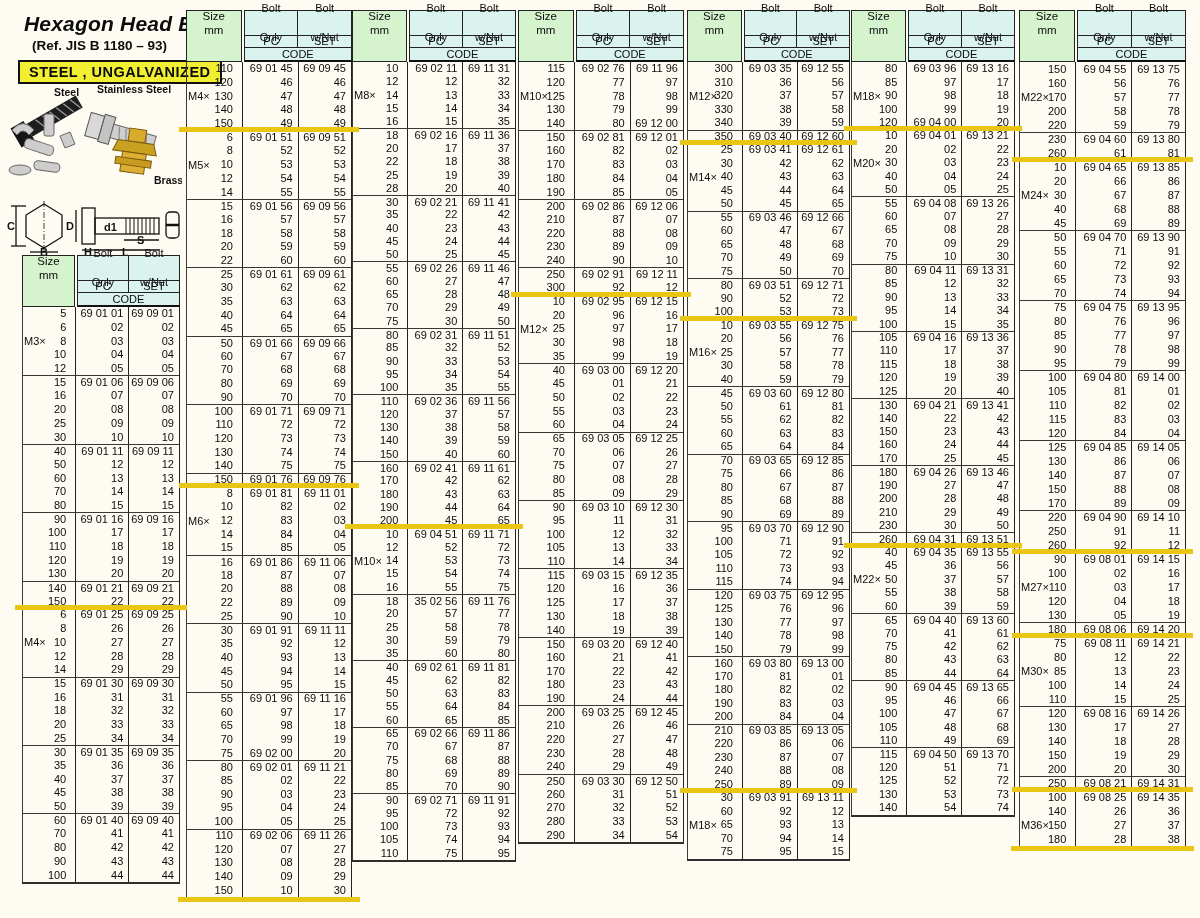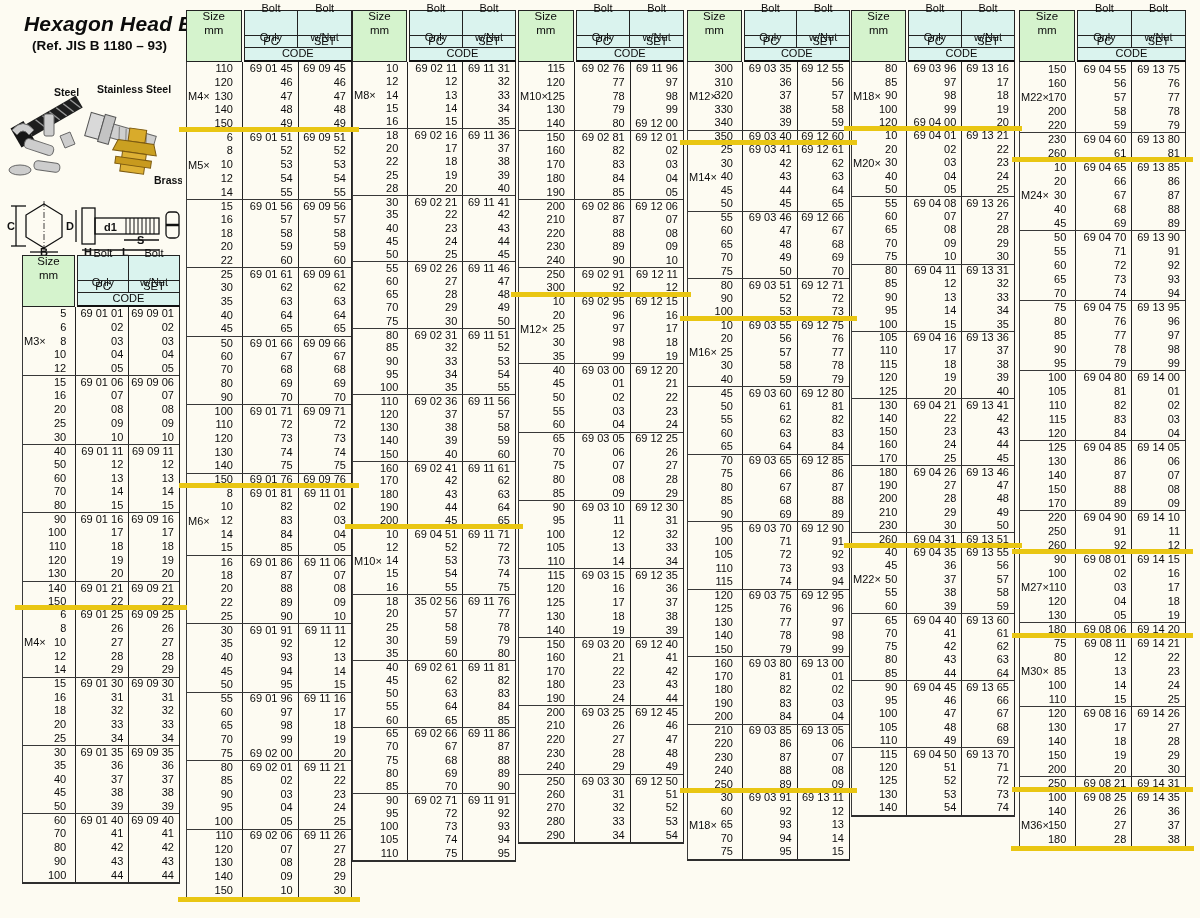--- a/index.html
+++ b/index.html
@@ -17,21 +17,21 @@
   .dlbl{font-size:11px;font-weight:bold;fill:#111}
   
   .strip{position:absolute;font-size:11px;line-height:11px}
   .thead{display:flex;height:52px;box-sizing:border-box;font-weight:400}
   .hsize{flex:0 0 33.5%;background:#d5f3cd;border:1.4px solid #222;box-sizing:border-box;
          display:flex;flex-direction:column;align-items:center;justify-content:flex-start;
          gap:3px;margin-right:2px;font-size:11.5px}
   .hblock{flex:1;display:grid;grid-template-columns:1.02fr 1fr;grid-template-rows:24px 12px 1fr;
           border:1.4px solid #222;border-bottom:2.6px solid #111;box-sizing:border-box;
           background:#daf3ee;text-align:center;font-size:11px}
-  .hc{display:flex;justify-content:center;box-sizing:border-box;gap:18px}
+  .hc{display:flex;align-items:center;justify-content:center;box-sizing:border-box;gap:18px}
   .hc-bo{flex-direction:column;border-right:1.2px solid #222}
   .hc-bw{flex-direction:column}
   .hc-pc{border-top:1.2px solid #222;border-right:1.2px solid #222}
   .hc-set{border-top:1.2px solid #222}
   .hc-code{grid-column:1/3;border-top:1.2px solid #222}
   .tbodyx{border-left:1.2px solid #3a3a3a;border-right:1.3px solid #222;box-sizing:border-box;font-weight:normal}
   .row{display:flex;height:var(--rh);box-sizing:border-box}
   .row>div{box-sizing:border-box;display:flex;align-items:center;justify-content:flex-end}
   .cz{flex:0 0 33.5%;position:relative;padding-right:9px}
   .cp{flex:0 0 34%;border-left:1.1px solid #222;padding-right:5px}
@@ -43,20 +43,21 @@
   .bot-yellow{height:5px;background:#e9c613;margin:0 -8px;position:relative;z-index:2}
   .bot-dark{height:2px;background:#2e2e2e}
 </style>
 </head>
 <body>
 
 <div class="page">
 
   <div class="title">Hexagon Head Bolts</div>
   <div class="ref">(Ref. JIS B 1180 – 93)</div>
+  <div class="banner">STEEL , UNGALVANIZED</div>
 
   <svg class="photos" viewBox="0 0 178 112">
     <text class="lbl" x="50" y="12">Steel</text>
     <text class="lbl" x="130" y="9" text-anchor="middle">Stainless Steel</text>
     <text class="lbl" x="150" y="100">Brass</text>
     <g transform="translate(12,54) rotate(-30)">
       <rect x="0" y="-11" width="15" height="22" fill="#151515"></rect>
       <rect x="15" y="-7" width="58" height="14" fill="#1e1e1e"></rect>
       <g stroke="#9a9a9a" stroke-width="1.4">
         <line x1="26" y1="-6" x2="31" y2="6"></line>

